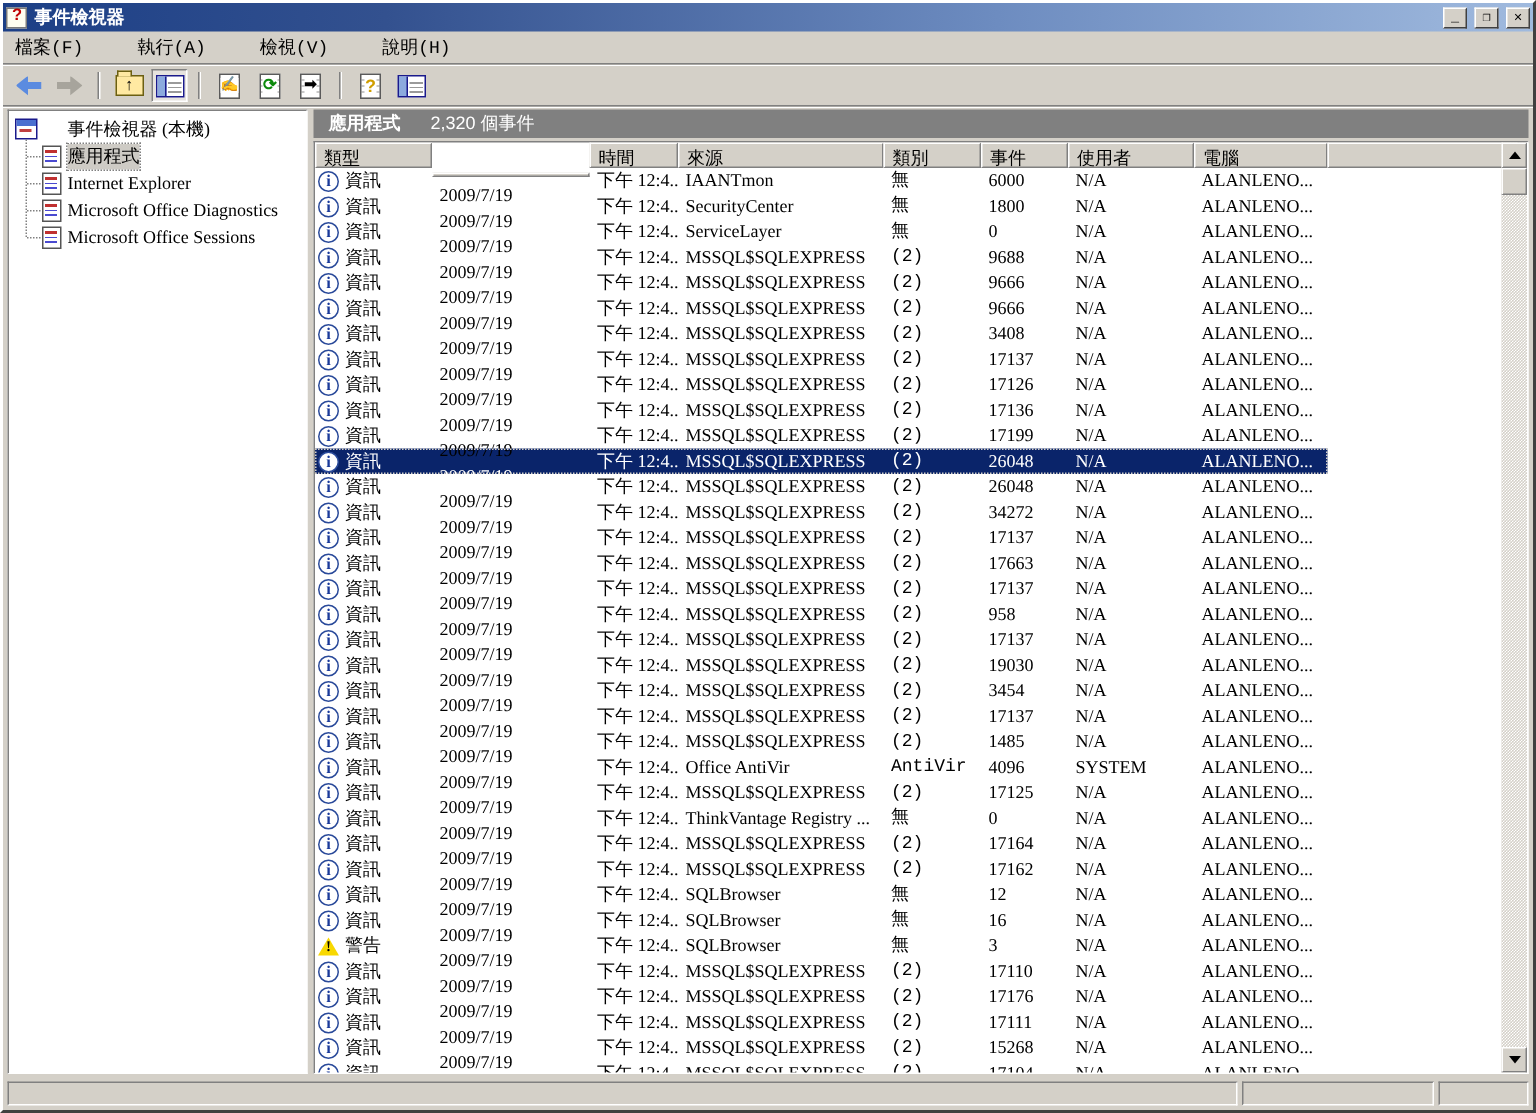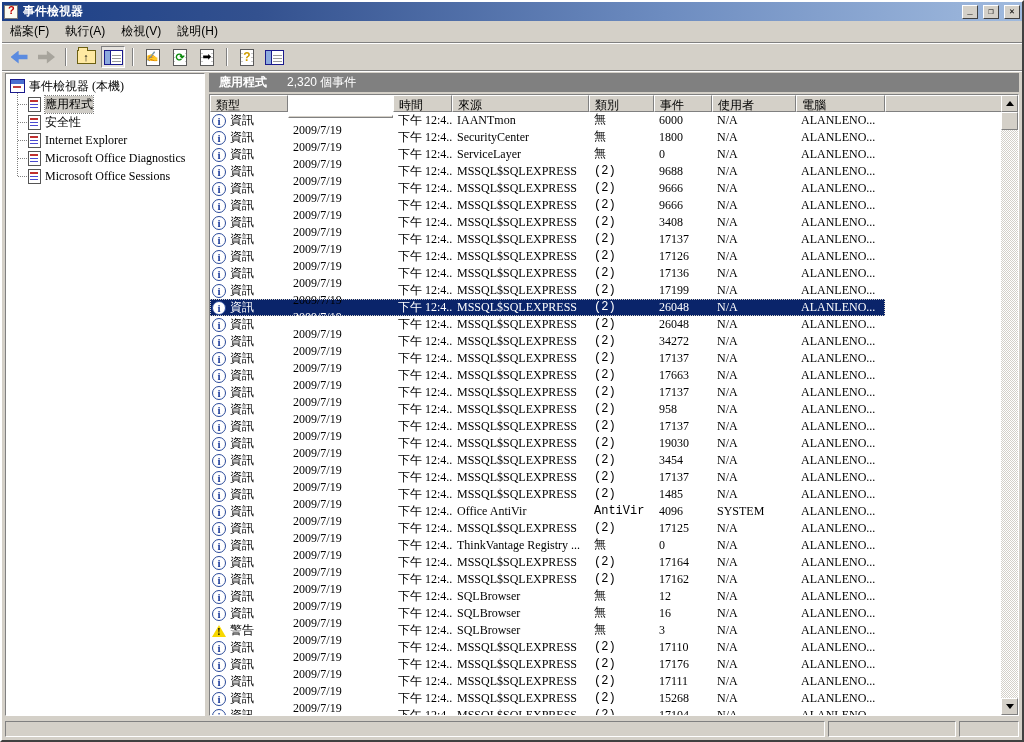--- a/index.html
+++ b/index.html
@@ -14,22 +14,22 @@
   .titlebar { height:19px; flex:none; background:linear-gradient(90deg,#1c3f86 0%,#33518f 25%,#6d8cc0 65%,#a0bade 100%);
     display:flex; align-items:center; padding:1px 2px; gap:3px; }
   .title-icon { width:14px; height:14px; background:#fdfdf0; border:1px solid #7a7a7a; position:relative; flex:none; }
   .title-icon::before { content:"?"; position:absolute; left:3px; top:-2px; color:#c00000; font-size:11px; font-weight:bold; }
   .title-text { color:#fff; font-weight:bold; flex:1; padding-left:2px; white-space:nowrap; }
   .win-btn { width:16px; height:14px; flex:none; background:#d4d0c8;
     border:1px solid; border-color:#fff #404040 #404040 #fff;
     display:flex; align-items:center; justify-content:center;
     font-family:"Liberation Mono", monospace; font-size:9px; font-weight:bold; margin-left:2px; }
   
-  .menubar { height:22px; flex:none; display:flex; align-items:center; padding:0 6px; gap:12px;
-    border-bottom:1px solid #808080; box-shadow:0 1px 0 #fff; }
+  .menubar { height:22px; flex:none; display:flex; align-items:center; padding:0 6px; gap:32px;
+    border-bottom:1px solid #808080; box-shadow:0 1px 0 #fff;font-family:Liberation Mono, monospace; }
   .menu-item { padding:2px 2px; white-space:nowrap; }
   
   .toolbar { height:27px; flex:none; display:flex; align-items:center; padding:0 5px; gap:3px;
     border-bottom:1px solid #808080; box-shadow:0 1px 0 #fff; margin-top:1px; }
   .tb-btn { width:24px; height:22px; display:flex; align-items:center; justify-content:center; flex:none; }
   .tb-btn.pressed { border:1px solid; border-color:#808080 #fff #fff #808080; background:#e6e3de; }
   .tb-sep { width:0; height:18px; border-left:1px solid #808080; border-right:1px solid #fff; margin:0 4px; flex:none; }
   .nav-arrow { width:17px; height:13px; clip-path:polygon(0 50%,48% 0,48% 32%,100% 32%,100% 68%,48% 68%,48% 100%); }
   .nav-arrow.back { background:#5b8be0; }
   .nav-arrow.fwd  { background:#a7a49c; transform:scaleX(-1); }
@@ -46,21 +46,21 @@
   .doc-icon span { position:relative; font-size:11px; font-weight:bold; line-height:1; background:#fff; }
   .doc-icon .g-props { color:#3a3aa0; font-size:10px; }
   .doc-icon .g-refresh { color:#0c8a0c; }
   .doc-icon .g-export { color:#000; font-size:10px; }
   .doc-icon .g-help { color:#d09e00; font-size:12px; }
   
   .main { flex:1; display:flex; padding:2px 3px 2px 3px; gap:4px; min-height:0; }
   .tree-panel { width:200px; flex:none; background:#fff;
     border:1px solid; border-color:#808080 #fff #fff #808080;
     padding:3px 2px; overflow:hidden; font-family:"Liberation Serif","DejaVu Serif",serif; }
-  .tree-root-row { display:flex; align-items:center; gap:4px; height:18px; padding-left:2px; white-space:nowrap; }
+  .tree-root-row { display:flex; align-items:center; gap:20px; height:18px; padding-left:2px; white-space:nowrap; }
   .tree-children { margin-left:9px; position:relative; }
   .tree-children::before { content:""; position:absolute; left:0; top:-2px; bottom:9px; border-left:1px dotted #808080; }
   .tree-item { display:flex; align-items:center; gap:4px; height:18px; padding-left:11px; position:relative; white-space:nowrap; }
   .tree-item::before { content:""; position:absolute; left:1px; top:9px; width:9px; border-top:1px dotted #808080; }
   .tree-item.selected .tree-label { background:#cecbc5; outline:1px dotted #808080; }
   .icon-root { width:15px; height:14px; flex:none; background:#fff; border:1px solid #1a1a8c; position:relative; }
   .icon-root::before { content:""; position:absolute; left:0; right:0; top:0; height:4px; background:#4a6fd0; }
   .icon-root::after { content:""; position:absolute; left:2px; top:6px; width:8px; height:2px; background:#c04040; }
   .icon-log { width:13px; height:15px; flex:none; background:#fff; border:1px solid #555; position:relative; }
   .icon-log::before { content:""; position:absolute; left:1px; top:2px; right:2px; height:2px; background:#c03030; }
@@ -185,24 +185,20 @@
         <span class="icon-root"></span>
         <span class="tree-label">事件檢視器 (本機)</span>
       </div>
       <div class="tree-children">
         <div class="tree-item selected">
           <span class="icon-log"></span>
           <span class="tree-label">應用程式</span>
         </div>
         <div class="tree-item">
           <span class="icon-log"></span>
-          <span class="tree-label">安全性</span>
-        </div>
-        <div class="tree-item">
-          <span class="icon-log"></span>
           <span class="tree-label">Internet Explorer</span>
         </div>
         <div class="tree-item">
           <span class="icon-log"></span>
           <span class="tree-label">Microsoft Office Diagnostics</span>
         </div>
         <div class="tree-item">
           <span class="icon-log"></span>
           <span class="tree-label">Microsoft Office Sessions</span>
         </div>

